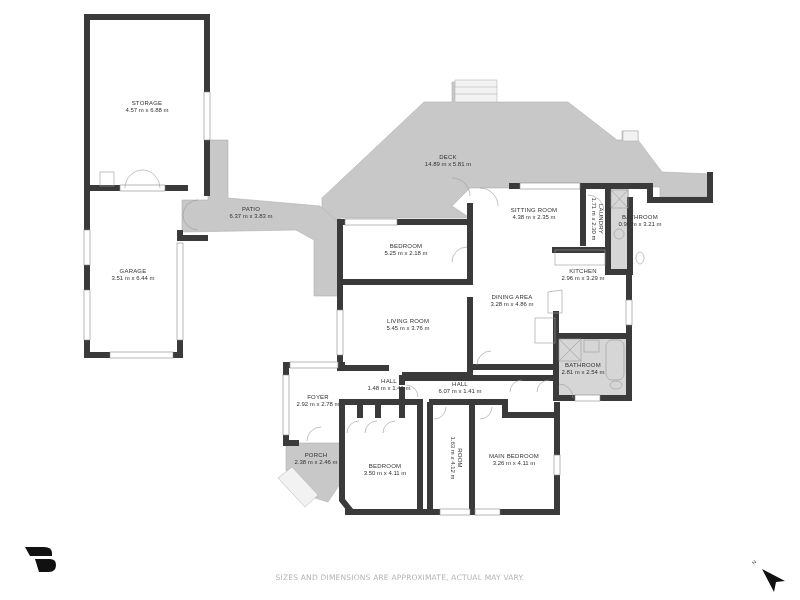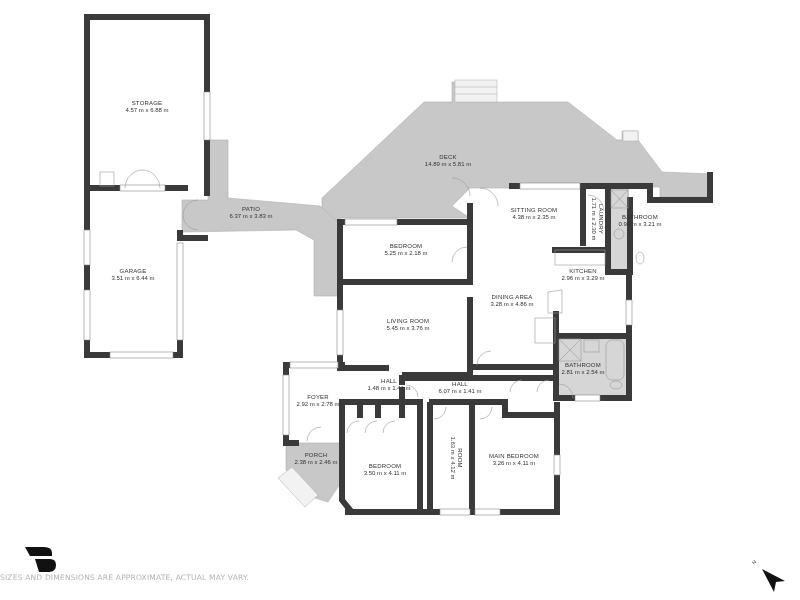--- a/index.html
+++ b/index.html
@@ -2,21 +2,21 @@
 <html><head>
 <meta charset="utf-8">
 <style>
   html,body{margin:0;padding:0;background:#fff;}
   body{width:800px;height:600px;position:relative;overflow:hidden;font-family:"Liberation Sans",sans-serif;}
   #plan{position:absolute;left:0;top:0;width:800px;height:600px;}
   .lbl{position:absolute;text-align:center;font-size:6px;color:#333;line-height:7px;white-space:nowrap;transform:translate(-50%,-50%);}
   .lbl .n{display:block;letter-spacing:0.2px;}
   .lbl .d{display:block;}
   .rot{transform:translate(-50%,-50%) rotate(90deg);}
-  .footer{position:absolute;left:0;width:800px;top:573px;text-align:left;font-family:"DejaVu Sans",sans-serif;font-size:7.5px;color:#b4b4b4;letter-spacing:0.2px;}
+  .footer{position:absolute;left:0;width:800px;top:573px;text-align:center;font-family:"DejaVu Sans",sans-serif;font-size:7.5px;color:#b4b4b4;letter-spacing:0.2px;}
   .logo{position:absolute;left:22px;top:545px;width:36px;height:28px;}
   .compass{position:absolute;left:752px;top:560px;width:36px;height:34px;}
   .compass-n{position:absolute;left:752px;top:559px;font-size:5px;color:#333;transform:rotate(-45deg);}
 </style>
 </head>
 <body>
 
 <svg id="plan" viewBox="0 0 800 600" xmlns="http://www.w3.org/2000/svg">
 
   <g fill="#c8c8c8" stroke="#b0b0b0" stroke-width="0.6">

